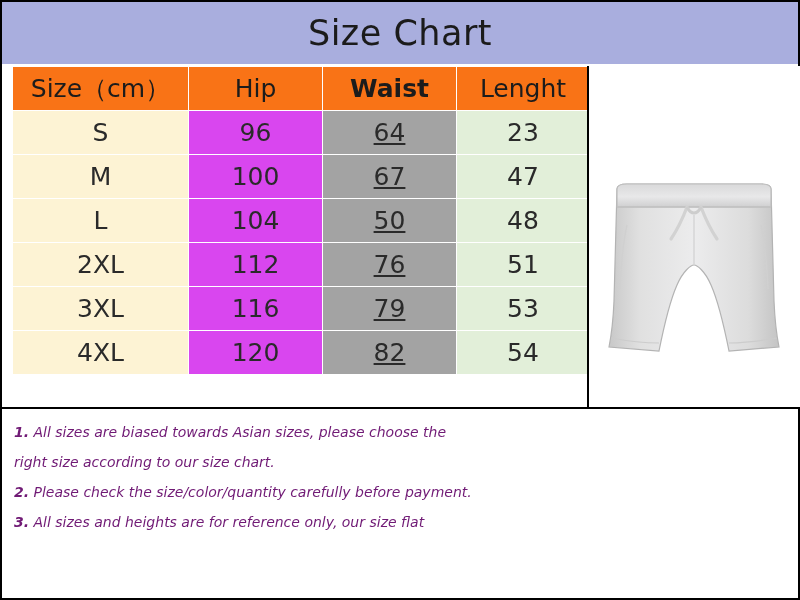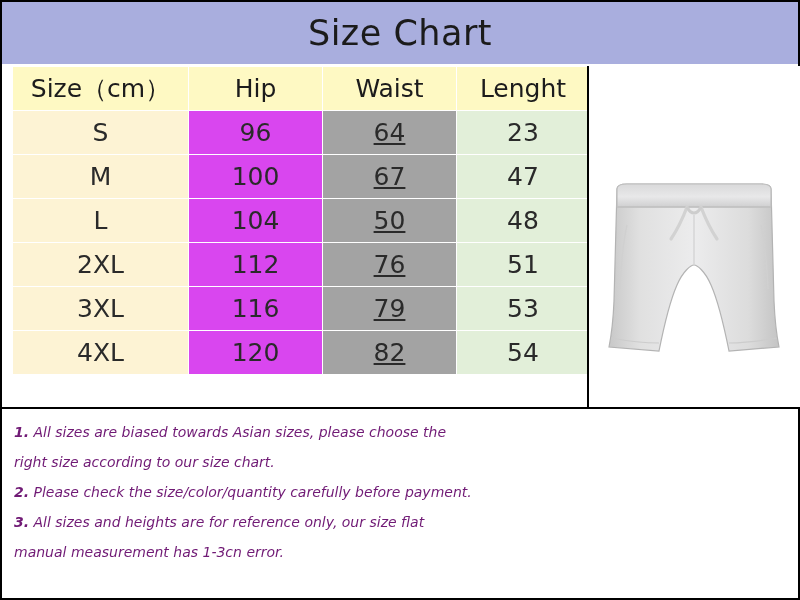--- a/index.html
+++ b/index.html
@@ -56,32 +56,33 @@
     border: 1px solid #ffffff;
     text-align: center;
     font-size: 25px;
     color: #2a2a2a;
     height: 43px;
     padding: 0;
     font-weight: normal;
     font-family: "DejaVu Sans", sans-serif;
   }
   table.size-table thead th {
-    background: #fef9c3;
+    background: #f97316;
     color: #1c1c1c;
     font-size: 25px;
   }
   table.size-table thead th.col-size {
     width: 175px;
   }
   table.size-table thead th.col-hip {
     width: 133px;
   }
   table.size-table thead th.col-waist {
     width: 133px;
+    font-weight: bold;
   }
   table.size-table thead th.col-length {
     width: 132px;
   }
   table.size-table tbody td.c0 {
     background: #fdf3d4;
   }
   table.size-table tbody td.c1 {
     background: #d946ef;
   }
@@ -234,16 +235,15 @@
       <path d="M10,157 C26,160 44,162 58,162" stroke="#cccccc" stroke-width="1.2" fill="none"></path>
       <path d="M128,162 C142,162 160,160 176,157" stroke="#cccccc" stroke-width="1.2" fill="none"></path>
     </svg>
   </div>
 
   <div class="notes">
     <div class="note-line"><span class="num">1.</span><span> All sizes are biased towards Asian sizes, please choose the</span></div>
     <div class="note-line"><span class="num"></span><span>right size according to our size chart.</span></div>
     <div class="note-line"><span class="num">2.</span><span> Please check the size/color/quantity carefully before payment.</span></div>
     <div class="note-line"><span class="num">3.</span><span> All sizes and heights are for reference only, our size flat</span></div>
-    <div class="note-line"><span class="num"></span><span>manual measurement has 1-3cn error.</span></div>
   </div>
 
 </div>
 
 </body></html>

